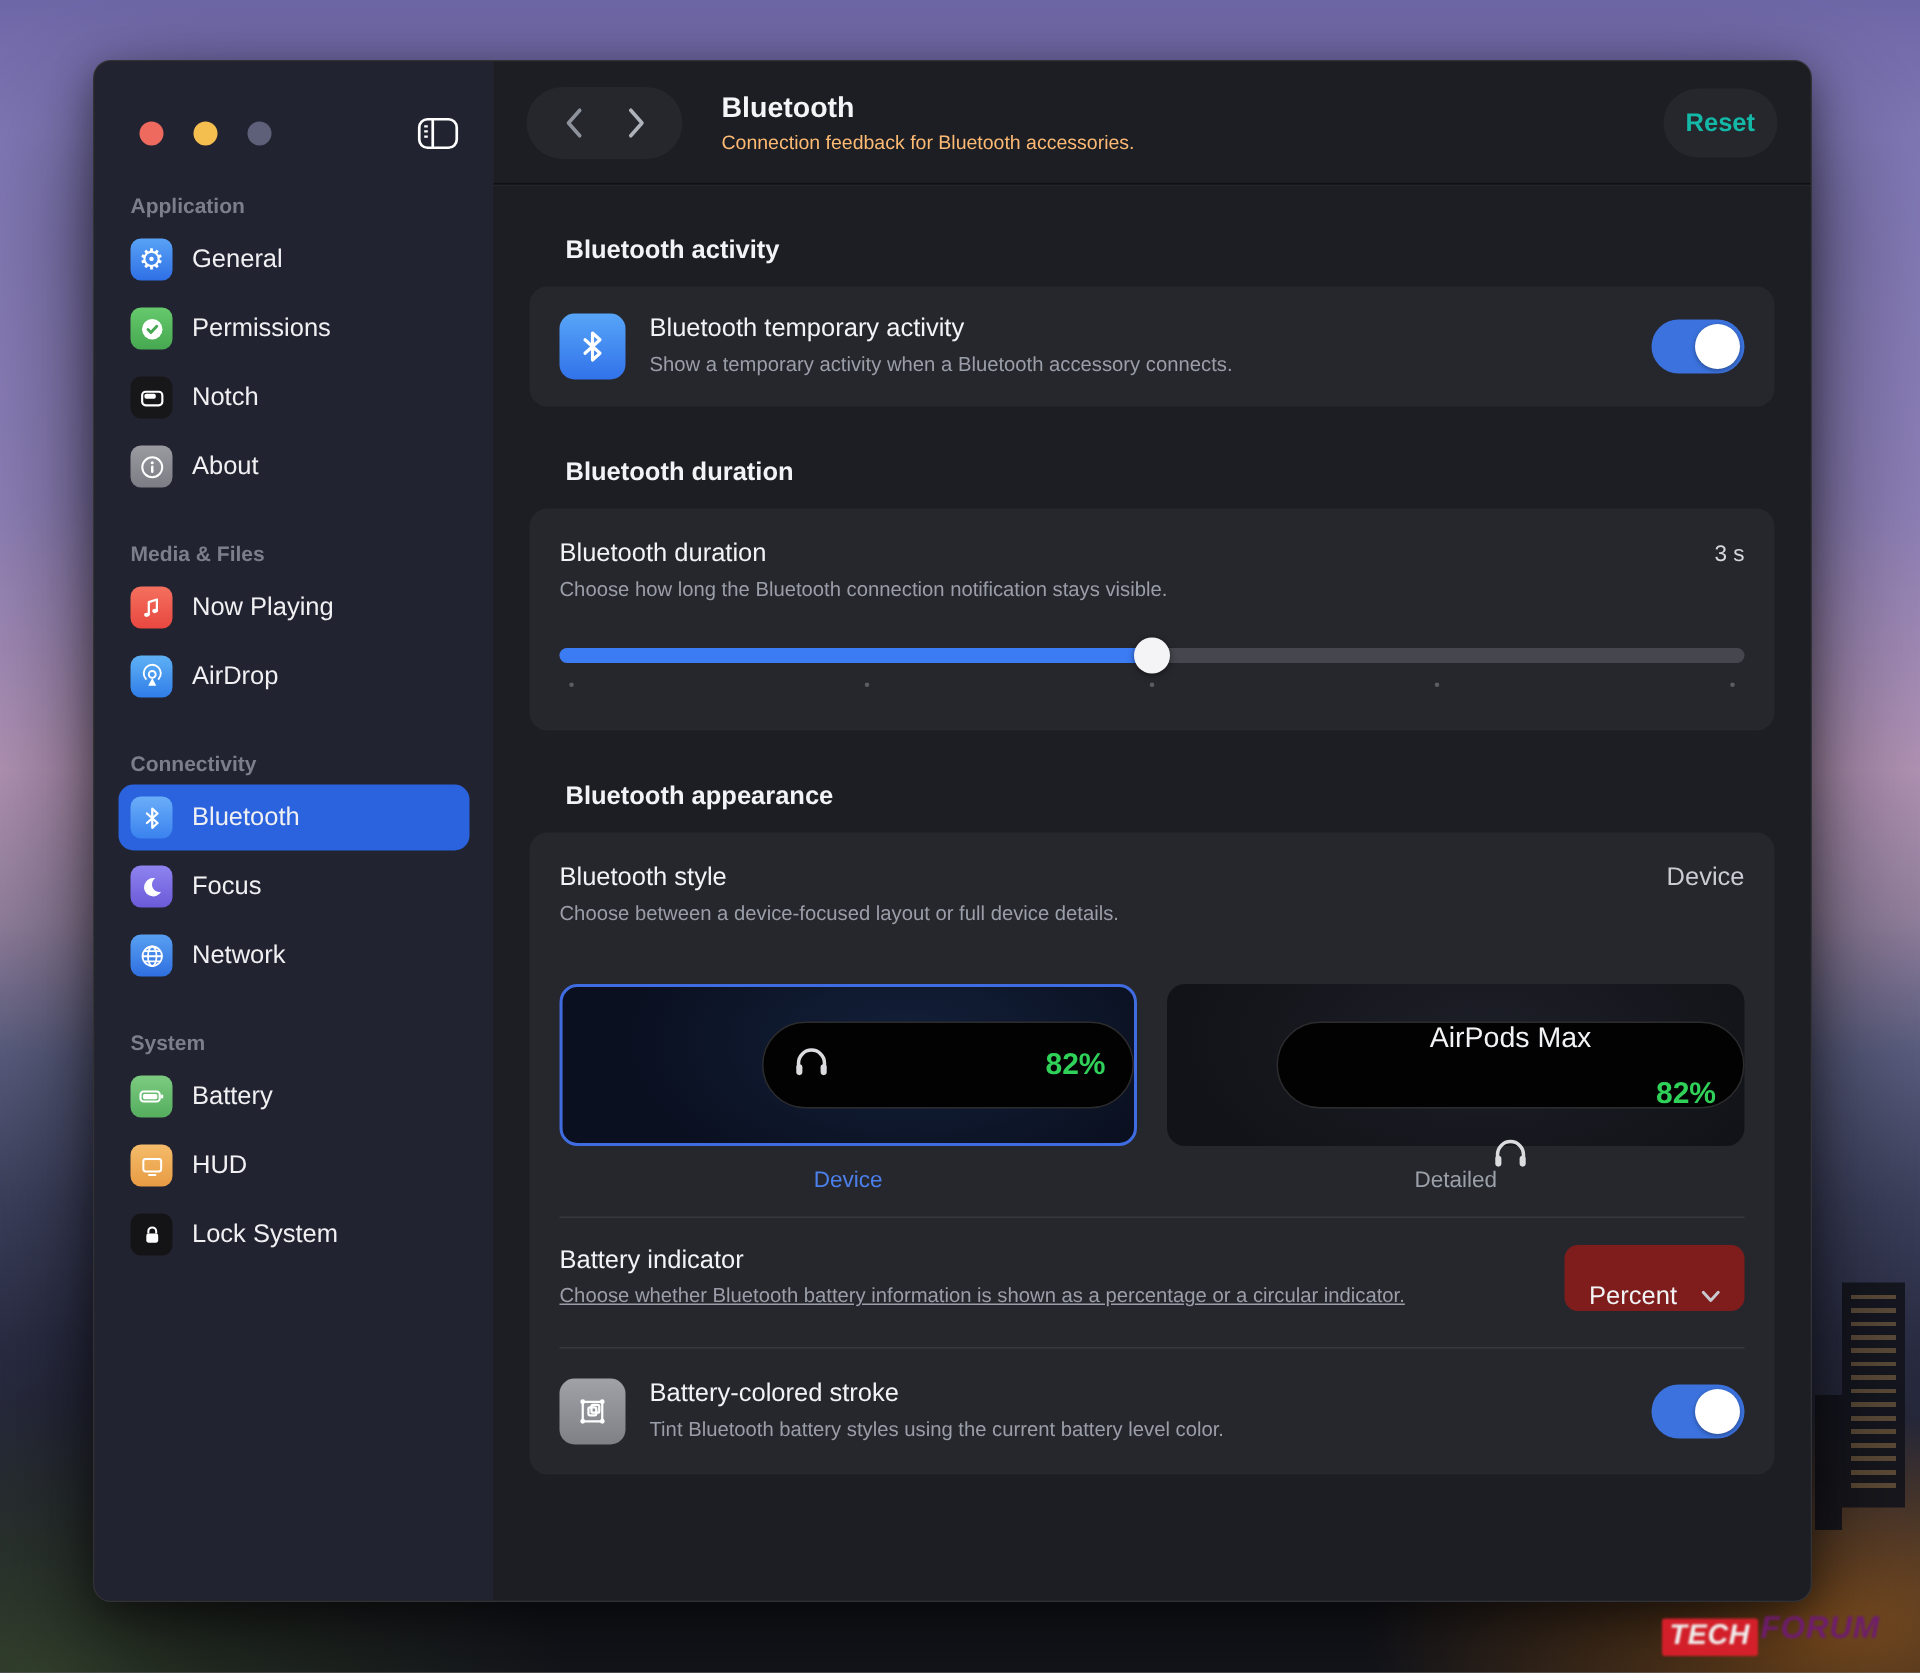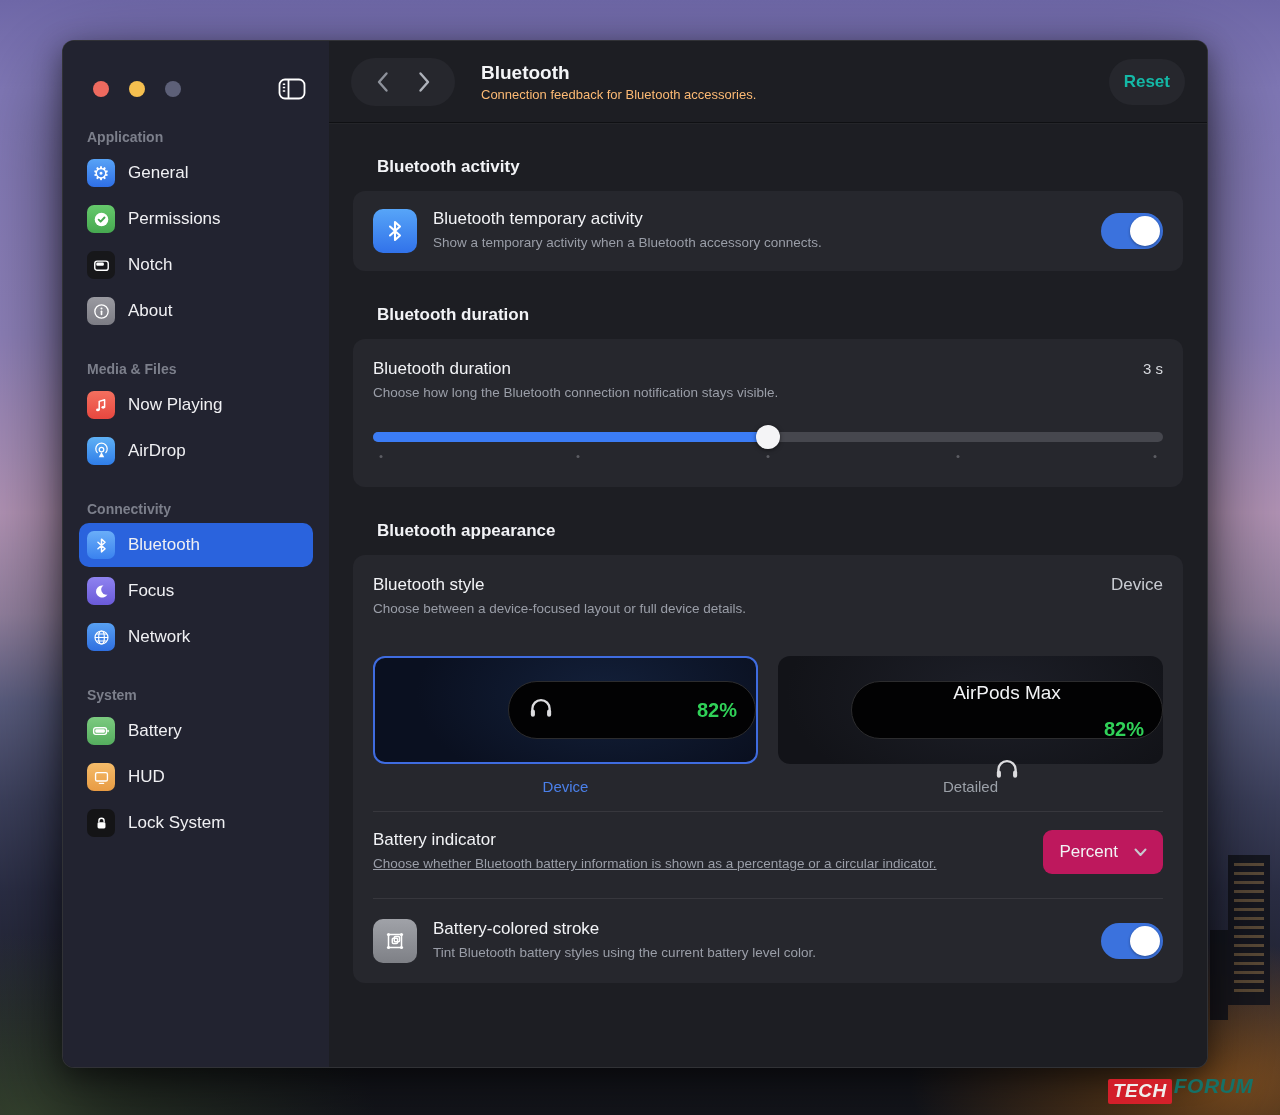--- a/index.html
+++ b/index.html
@@ -117,29 +117,29 @@
   .pct { color:#30d158; font-size:20px; font-weight:600; margin-left:auto; }
   .detailed .devname { color:#f2f3f5; font-size:19px; }
   .detailed .pct { margin-left:auto; }
   .option-labels { display:grid; grid-template-columns:1fr 1fr; gap:20px; margin:14px 0 16px; }
   .option-label { text-align:center; font-size:15px; }
   .option-label.sel { color:#4b80ea; }
   .option-label.unsel { color:#9ba0a8; }
   .divider { height:1px; background:rgba(255,255,255,.08); margin:4px 0 18px; }
   .indicator-row { display:flex; align-items:center; gap:20px; padding-bottom:20px; }
   .indicator-row .row-sub { max-width:600px;text-decoration:underline; }
-  .select-btn { margin-left:auto; background:#be185d; border-radius:9px; height:44px; padding:0 16px;
-    display:flex; align-items:center; gap:16px; color:#f2f3f5; font-size:17px; cursor:default; flex:0 0 auto; }
+  .select-btn { margin-left:auto; background:#7f1d1d; border-radius:9px; height:44px; padding:0 16px;
+    display:flex; align-items:flex-end; gap:16px; color:#f2f3f5; font-size:17px; cursor:default; flex:0 0 auto; }
   .stroke-row { padding-top:2px; }
 
   
   .watermark { position:absolute; left:1108px; top:1067px; display:flex; align-items:center;
     filter:blur(.7px); opacity:.92; font-weight:800; font-style:italic; letter-spacing:.5px; }
   .watermark .p1 { background:#e01f2c; color:#fff; font-size:19px; padding:1px 5px 2px; border-radius:2px;margin-top:12px; }
-  .watermark .p2 { color:#0f766e; font-size:21px; margin-left:2px; }
+  .watermark .p2 { color:#701a75; font-size:21px; margin-left:2px; }
 </style>
 </head>
 <body>
 
 <div class="bldg b1">
     <div class="win"></div>
   </div>
 <div class="bldg b2"></div>
 
 <div class="window">

